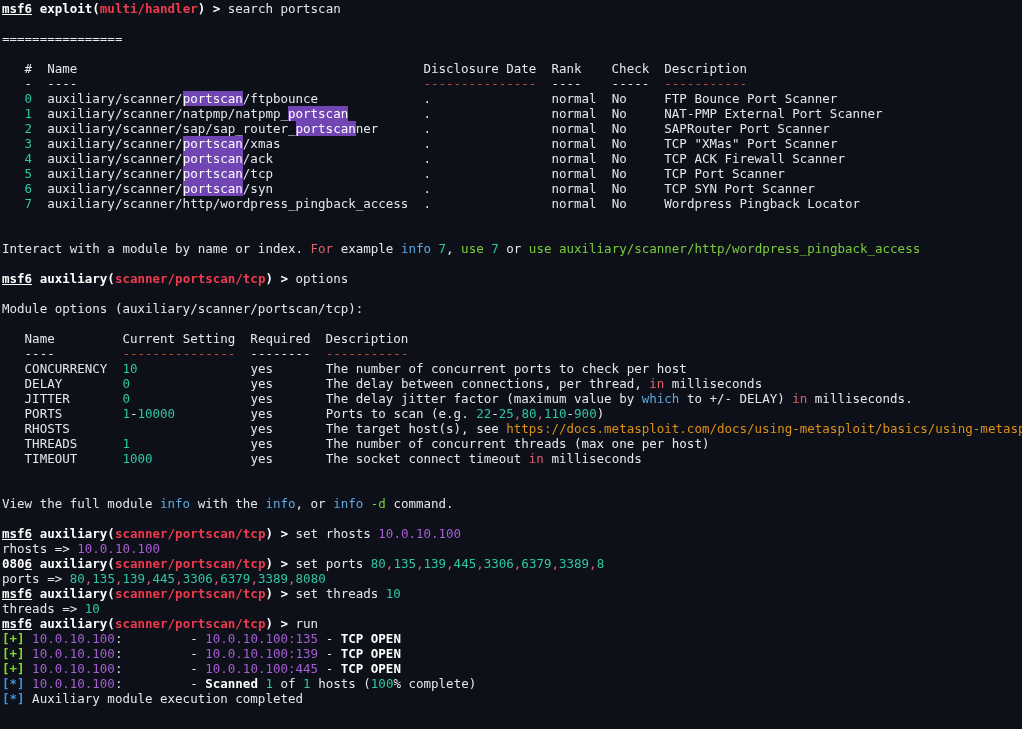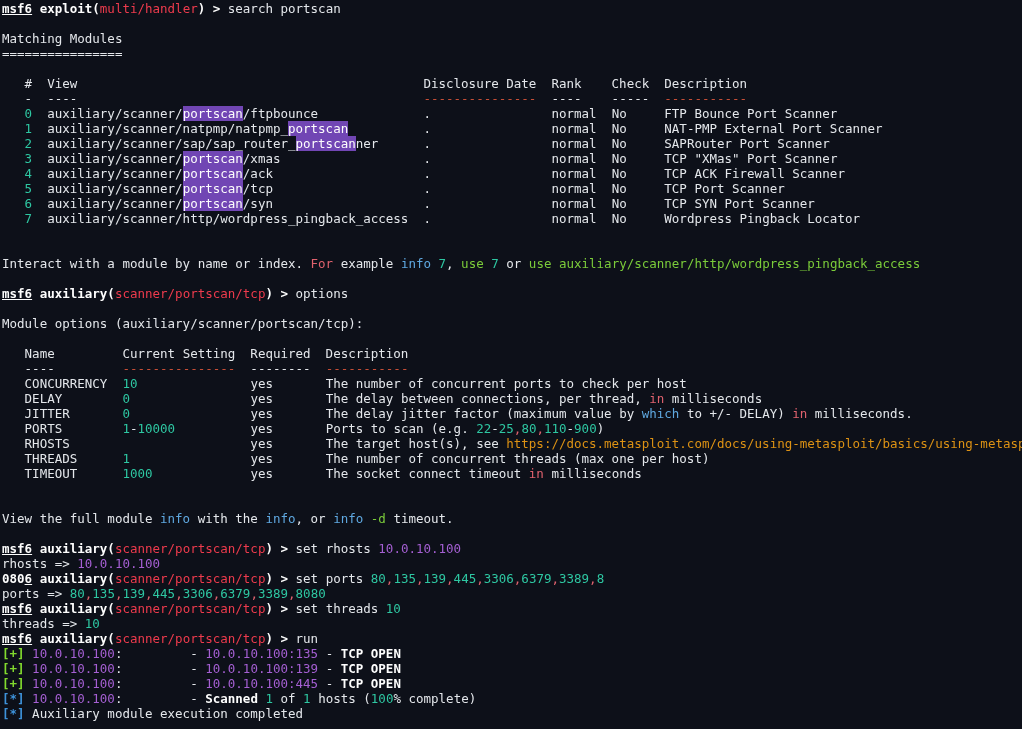--- a/index.html
+++ b/index.html
@@ -11,42 +11,41 @@
     font-family:"DejaVu Sans Mono","Liberation Mono",monospace;
     font-size:12.5px;
     line-height:15px;
     padding:1px 0 0 2px;
   }
   .line{white-space:pre;height:15px;}
   .c-w {color:var(--fg,#e4e7eb);}
   .c-b {color:var(--bold,#fdfdfd);font-weight:bold;}
   .c-p {color:var(--bold,#fdfdfd);font-weight:bold;text-decoration:underline;}
   .c-bu{color:var(--bold,#fdfdfd);font-weight:bold;text-decoration:underline;}
-  .c-r {color:var(--red,#ee3b4d);font-weight:normal;}
+  .c-r {color:var(--red,#ee3b4d);font-weight:bold;}
   .c-sr{color:var(--soft-red,#e0626e);}
   .c-t {color:var(--teal,#2ec7a2);}
   .c-g {color:var(--green,#7bcc3a);}
   .c-gb{color:var(--green-bold,#82da2e);font-weight:bold;}
   .c-bl{color:var(--blue,#5fa8e0);}
   .c-st{color:var(--star-blue,#3e92da);font-weight:bold;}
   .c-pu{color:var(--purple,#a55fd3);margin-top:43px;}
   .c-hl{color:var(--bold,#fdfdfd);background:var(--highlight-bg,#7146b4);text-align:center;}
   .c-o {color:var(--orange,#dd9214);}
   .c-dr{color:var(--dash-red,#c54e37);}
 </style>
 </head>
 <body>
 
 <div class="terminal">
     <div class="line"><span class="c-p">msf6</span><span class="c-b"> exploit(</span><span class="c-r">multi/handler</span><span class="c-b">) &gt; </span><span class="c-w">search portscan</span></div>
     <div class="line"></div>
-    <div class="line"><span class="c-w">Matching Modules</span></div>
     <div class="line"><span class="c-w">================</span></div>
     <div class="line"></div>
-    <div class="line"><span class="c-w">   #  View</span><span class="c-w">                                              </span><span class="c-w">Disclosure Date  Rank    Check  Description</span></div>
+    <div class="line"><span class="c-w">   #  Name</span><span class="c-w">                                              </span><span class="c-w">Disclosure Date  Rank    Check  Description</span></div>
     <div class="line"><span class="c-w">   -  ----</span><span class="c-w">                                              </span><span class="c-dr">---------------</span><span class="c-w">  ----    -----  </span><span class="c-dr">-----------</span></div>
     <div class="line"><span class="c-w">   </span><span class="c-t">0</span><span class="c-w">  auxiliary/scanner/</span><span class="c-hl">portscan</span><span class="c-w">/ftpbounce</span><span class="c-w">              </span><span class="c-w">.</span><span class="c-w">                </span><span class="c-w">normal  No     FTP Bounce Port Scanner</span></div>
     <div class="line"><span class="c-w">   </span><span class="c-t">1</span><span class="c-w">  auxiliary/scanner/natpmp/natpmp_</span><span class="c-hl">portscan</span><span class="c-w">          </span><span class="c-w">.</span><span class="c-w">                </span><span class="c-w">normal  No     NAT-PMP External Port Scanner</span></div>
     <div class="line"><span class="c-w">   </span><span class="c-t">2</span><span class="c-w">  auxiliary/scanner/sap/sap_router_</span><span class="c-hl">portscan</span><span class="c-w">ner</span><span class="c-w">      </span><span class="c-w">.</span><span class="c-w">                </span><span class="c-w">normal  No     SAPRouter Port Scanner</span></div>
     <div class="line"><span class="c-w">   </span><span class="c-t">3</span><span class="c-w">  auxiliary/scanner/</span><span class="c-hl">portscan</span><span class="c-w">/xmas</span><span class="c-w">                   </span><span class="c-w">.</span><span class="c-w">                </span><span class="c-w">normal  No     TCP "XMas" Port Scanner</span></div>
     <div class="line"><span class="c-w">   </span><span class="c-t">4</span><span class="c-w">  auxiliary/scanner/</span><span class="c-hl">portscan</span><span class="c-w">/ack</span><span class="c-w">                    </span><span class="c-w">.</span><span class="c-w">                </span><span class="c-w">normal  No     TCP ACK Firewall Scanner</span></div>
     <div class="line"><span class="c-w">   </span><span class="c-t">5</span><span class="c-w">  auxiliary/scanner/</span><span class="c-hl">portscan</span><span class="c-w">/tcp</span><span class="c-w">                    </span><span class="c-w">.</span><span class="c-w">                </span><span class="c-w">normal  No     TCP Port Scanner</span></div>
     <div class="line"><span class="c-w">   </span><span class="c-t">6</span><span class="c-w">  auxiliary/scanner/</span><span class="c-hl">portscan</span><span class="c-w">/syn</span><span class="c-w">                    </span><span class="c-w">.</span><span class="c-w">                </span><span class="c-w">normal  No     TCP SYN Port Scanner</span></div>
     <div class="line"><span class="c-w">   </span><span class="c-t">7</span><span class="c-w">  auxiliary/scanner/http/wordpress_pingback_access</span><span class="c-w">  </span><span class="c-w">.</span><span class="c-w">                </span><span class="c-w">normal  No     Wordpress Pingback Locator</span></div>
     <div class="line"></div>
@@ -61,21 +60,21 @@
     <div class="line"><span class="c-w">   ----</span><span class="c-w">         </span><span class="c-dr">---------------</span><span class="c-w">  --------  </span><span class="c-dr">-----------</span></div>
     <div class="line"><span class="c-w">   CONCURRENCY  </span><span class="c-t">10</span><span class="c-w">               </span><span class="c-w">yes</span><span class="c-w">       </span><span class="c-w">The number of concurrent ports to check per host</span></div>
     <div class="line"><span class="c-w">   DELAY</span><span class="c-w">        </span><span class="c-t">0</span><span class="c-w">                </span><span class="c-w">yes</span><span class="c-w">       </span><span class="c-w">The delay between connections, per thread, </span><span class="c-sr">in</span><span class="c-w"> milliseconds</span></div>
     <div class="line"><span class="c-w">   JITTER</span><span class="c-w">       </span><span class="c-t">0</span><span class="c-w">                </span><span class="c-w">yes</span><span class="c-w">       </span><span class="c-w">The delay jitter factor (maximum value by </span><span class="c-bl">which</span><span class="c-w"> to +/- DELAY) </span><span class="c-sr">in</span><span class="c-w"> milliseconds.</span></div>
     <div class="line"><span class="c-w">   PORTS</span><span class="c-w">        </span><span class="c-t">1</span><span class="c-w">-</span><span class="c-t">10000</span><span class="c-w">          </span><span class="c-w">yes</span><span class="c-w">       </span><span class="c-w">Ports to scan (e.g. </span><span class="c-t">22</span><span class="c-w">-</span><span class="c-t">25</span><span class="c-sr">,</span><span class="c-t">80</span><span class="c-sr">,</span><span class="c-t">110</span><span class="c-w">-</span><span class="c-t">900</span><span class="c-w">)</span></div>
     <div class="line"><span class="c-w">   RHOSTS</span><span class="c-w">                        </span><span class="c-w">yes</span><span class="c-w">       </span><span class="c-w">The target host(s), see </span><span class="c-o">https://docs.metasploit.com/docs/using-metasploit/basics/using-metasp</span></div>
     <div class="line"><span class="c-w">   THREADS</span><span class="c-w">      </span><span class="c-t">1</span><span class="c-w">                </span><span class="c-w">yes</span><span class="c-w">       </span><span class="c-w">The number of concurrent threads (max one per host)</span></div>
     <div class="line"><span class="c-w">   TIMEOUT</span><span class="c-w">      </span><span class="c-t">1000</span><span class="c-w">             </span><span class="c-w">yes</span><span class="c-w">       </span><span class="c-w">The socket connect timeout </span><span class="c-sr">in</span><span class="c-w"> milliseconds</span></div>
     <div class="line"></div>
     <div class="line"></div>
-    <div class="line"><span class="c-w">View the full module </span><span class="c-bl">info</span><span class="c-w"> with the </span><span class="c-bl">info</span><span class="c-w">, or </span><span class="c-bl">info</span><span class="c-w"> </span><span class="c-g">-d</span><span class="c-w"> timeout.</span></div>
+    <div class="line"><span class="c-w">View the full module </span><span class="c-bl">info</span><span class="c-w"> with the </span><span class="c-bl">info</span><span class="c-w">, or </span><span class="c-bl">info</span><span class="c-w"> </span><span class="c-g">-d</span><span class="c-w"> command.</span></div>
     <div class="line"></div>
     <div class="line"><span class="c-p">msf6</span><span class="c-b"> auxiliary(</span><span class="c-r">scanner/portscan/tcp</span><span class="c-b">) &gt; </span><span class="c-w">set rhosts </span><span class="c-pu">10.0.10.100</span></div>
     <div class="line"><span class="c-w">rhosts =&gt; </span><span class="c-pu">10.0.10.100</span></div>
     <div class="line"><span class="c-b">080</span><span class="c-bu">6</span><span class="c-b"> auxiliary(</span><span class="c-r">scanner/portscan/tcp</span><span class="c-b">) &gt; </span><span class="c-w">set ports </span><span class="c-t">80</span><span class="c-sr">,</span><span class="c-t">135</span><span class="c-sr">,</span><span class="c-t">139</span><span class="c-sr">,</span><span class="c-t">445</span><span class="c-sr">,</span><span class="c-t">3306</span><span class="c-sr">,</span><span class="c-t">6379</span><span class="c-sr">,</span><span class="c-t">3389</span><span class="c-sr">,</span><span class="c-t">8</span></div>
     <div class="line"><span class="c-w">ports =&gt; </span><span class="c-t">80</span><span class="c-sr">,</span><span class="c-t">135</span><span class="c-sr">,</span><span class="c-t">139</span><span class="c-sr">,</span><span class="c-t">445</span><span class="c-sr">,</span><span class="c-t">3306</span><span class="c-sr">,</span><span class="c-t">6379</span><span class="c-sr">,</span><span class="c-t">3389</span><span class="c-sr">,</span><span class="c-t">8080</span></div>
     <div class="line"><span class="c-p">msf6</span><span class="c-b"> auxiliary(</span><span class="c-r">scanner/portscan/tcp</span><span class="c-b">) &gt; </span><span class="c-w">set threads </span><span class="c-t">10</span></div>
     <div class="line"><span class="c-w">threads =&gt; </span><span class="c-t">10</span></div>
     <div class="line"><span class="c-p">msf6</span><span class="c-b"> auxiliary(</span><span class="c-r">scanner/portscan/tcp</span><span class="c-b">) &gt; </span><span class="c-w">run</span></div>
     <div class="line"><span class="c-gb">[+]</span><span class="c-w"> </span><span class="c-pu">10.0.10.100</span><span class="c-w">:</span><span class="c-w">         </span><span class="c-w">- </span><span class="c-pu">10.0.10.100:135</span><span class="c-w"> - </span><span class="c-b">TCP OPEN</span></div>
     <div class="line"><span class="c-gb">[+]</span><span class="c-w"> </span><span class="c-pu">10.0.10.100</span><span class="c-w">:</span><span class="c-w">         </span><span class="c-w">- </span><span class="c-pu">10.0.10.100:139</span><span class="c-w"> - </span><span class="c-b">TCP OPEN</span></div>

